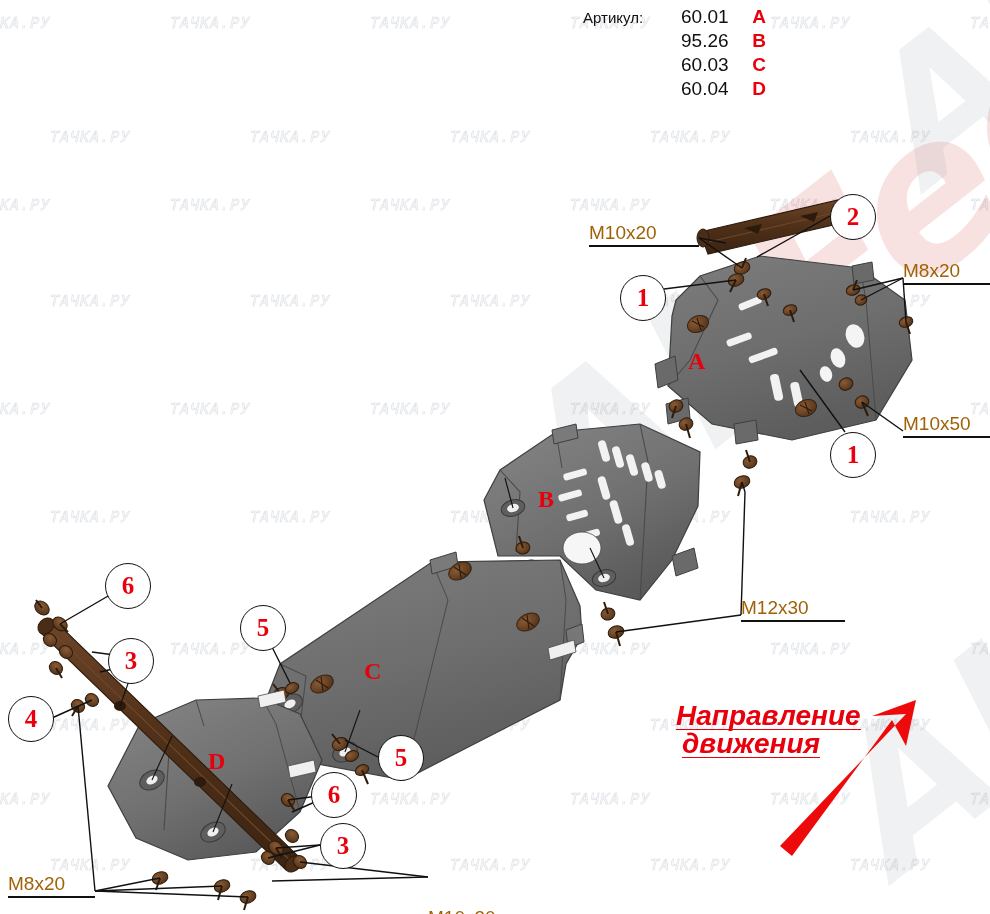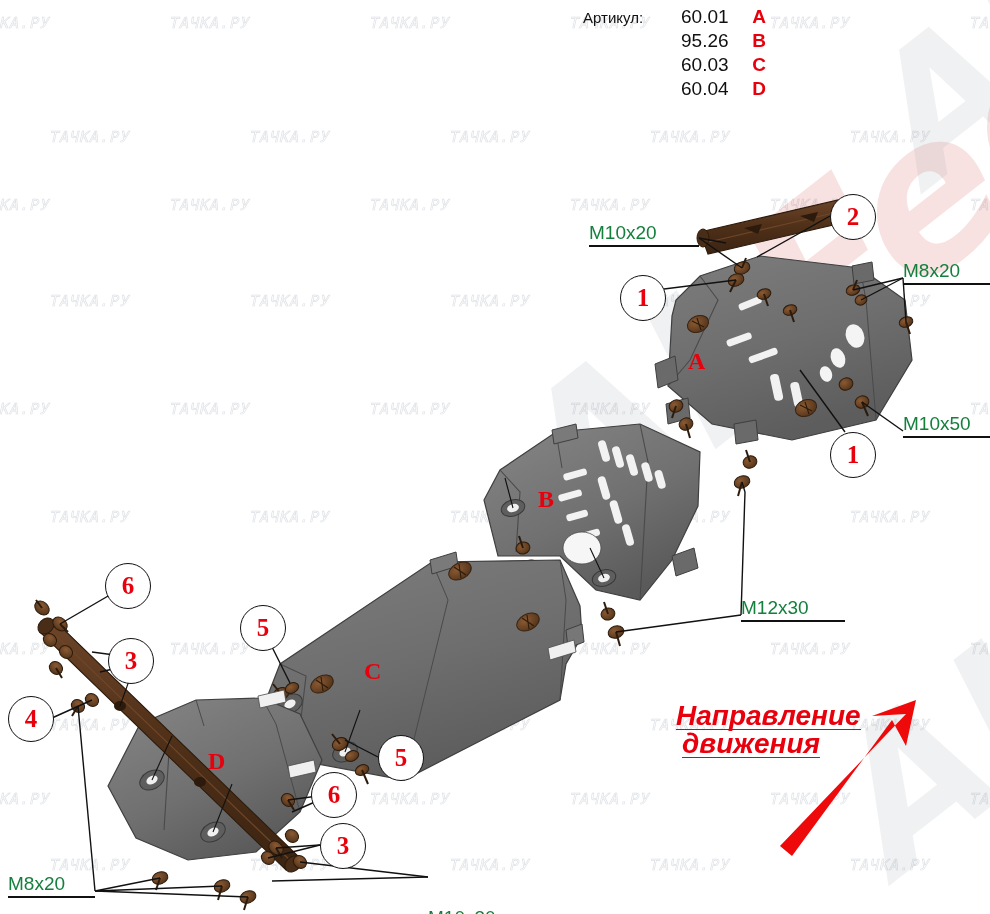--- a/index.html
+++ b/index.html
@@ -59,21 +59,21 @@
     font-weight:bold;
     display:flex;align-items:center;justify-content:center;
     z-index:30;
     font-family:"Liberation Serif", serif;
   }
 
   
   .boltlabel{
     position:absolute;
     font-size:19px;
-    color:#15803d;
+    color:#a16207;
     font-weight:500;
     white-space:nowrap;
     border-bottom:2px solid #111;
     padding-bottom:1px;
     z-index:30;
   }
 
   
   .panel-letter{
     position:absolute;

